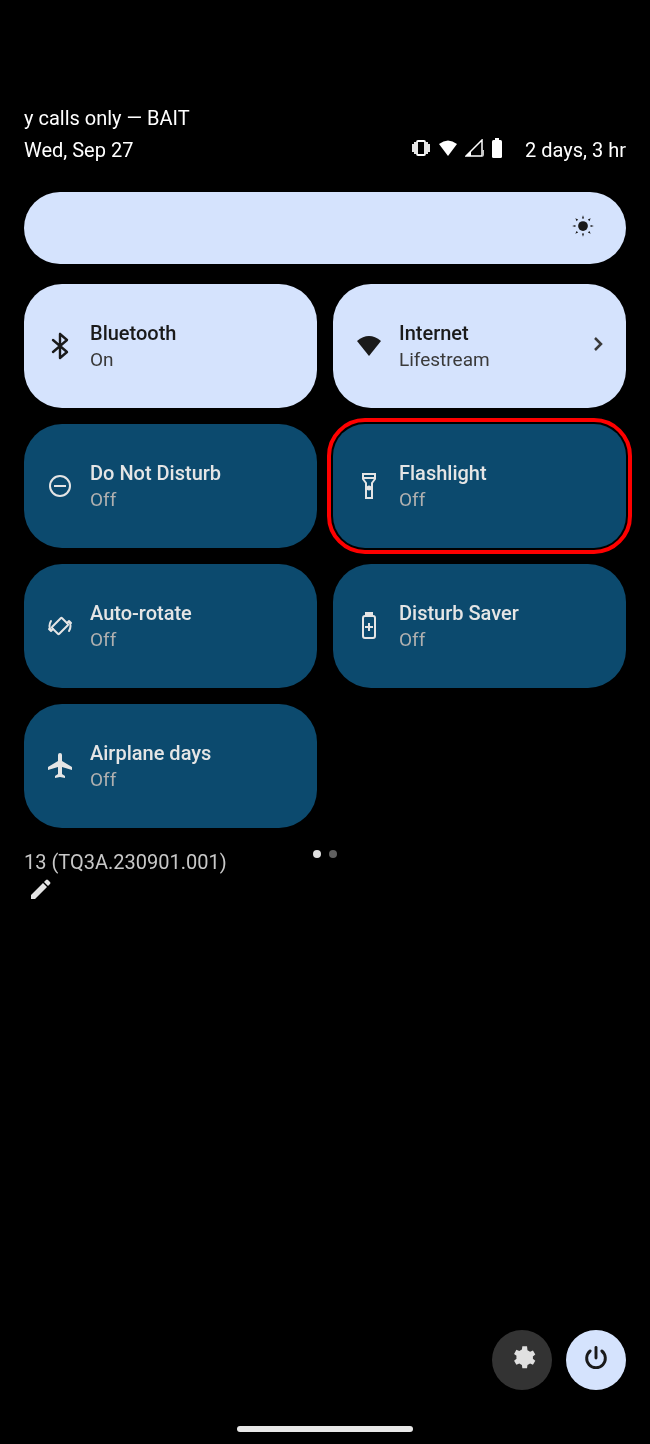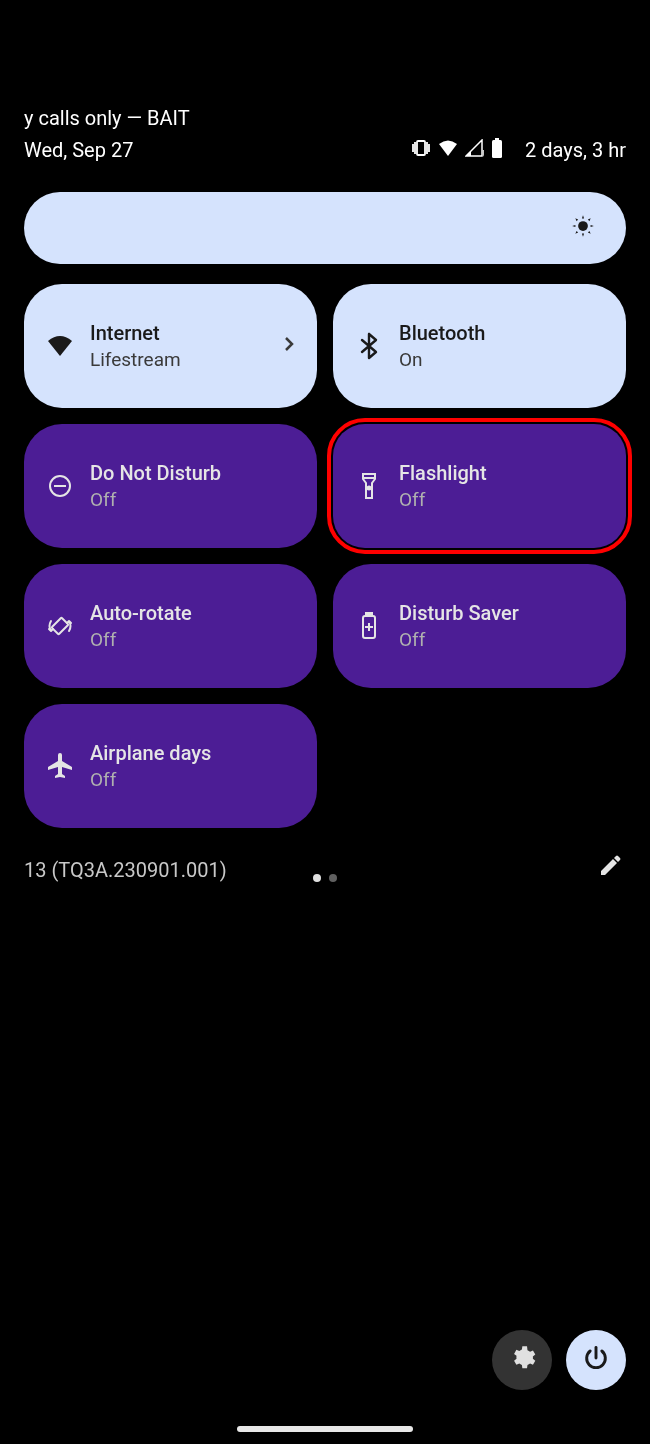--- a/index.html
+++ b/index.html
@@ -80,21 +80,21 @@
       display: flex;
       align-items: center;
       padding: 0 22px;
       gap: 16px;
       position: relative;
     }
     .tile.on {
       background: #d5e3fd;
     }
     .tile.off {
-      background: #4c1d95;
+      background: #0c4a6e;
     }
     .tile.highlighted {
       outline: 4px solid #ff0000;
       outline-offset: 2px;
       border-radius: 32px;
     }
     .tile-icon {
       width: 28px;
       height: 28px;
       display: flex;
@@ -121,22 +121,23 @@
     .tile.on .tile-status { color: #3a3a3a; }
     .tile.off .tile-status { color: #b0b0b0; }
     .tile-chevron {
       position: absolute;
       right: 22px;
       top: 50%;
       transform: translateY(-50%);
     }
     .footer-row {
       display: flex;
-      align-items: flex-end;
+      align-items: flex-start;
       padding: 22px 24px 0 24px;
+      flex-direction: column;
     }
     .build-text {
       font-size: 20px;
       color: #c8c8c8;
       flex: 1;
     }
     .page-dots {
       display: flex;
       gap: 8px;
       position: absolute;
@@ -233,45 +234,45 @@
     <svg width="26" height="26" viewBox="0 0 24 24" fill="#1a1a1a">
         <circle cx="12" cy="12" r="4.5"></circle>
         <path d="M12 2 L13 5 L11 5 Z M12 22 L13 19 L11 19 Z M2 12 L5 11 L5 13 Z M22 12 L19 11 L19 13 Z M4.9 4.9 L7.5 6.1 L6.1 7.5 Z M19.1 19.1 L16.5 17.9 L17.9 16.5 Z M4.9 19.1 L6.1 16.5 L7.5 17.9 Z M19.1 4.9 L17.9 7.5 L16.5 6.1 Z"></path>
       </svg>
   </span>
 </div>
 
 <div class="tiles-grid">
   <div class="tile on">
     <span class="tile-icon">
+      <svg width="18" height="28" viewBox="0 0 18 28" fill="none" stroke="#1a1a1a" stroke-width="2.4" stroke-linejoin="round" stroke-linecap="round">
+          <path d="M9 2 L9 26 L16 20 L2 8 M9 2 L16 8 L2 20"></path>
+        </svg>
+    </span>
+    <div class="tile-text">
+      <div class="tile-label">Bluetooth</div>
+      <div class="tile-status">On</div>
+    </div>
+  </div>
+
+  <div class="tile on">
+    <span class="tile-icon">
       <svg width="28" height="22" viewBox="0 0 28 22" fill="#1a1a1a">
           <path d="M14 21 L2 6 Q14 -4 26 6 Z"></path>
         </svg>
     </span>
     <div class="tile-text">
       <div class="tile-label">Internet</div>
       <div class="tile-status">Lifestream</div>
     </div>
     <span class="tile-chevron">
       <svg width="12" height="18" viewBox="0 0 12 18" fill="none" stroke="#3a3a3a" stroke-width="2.5">
           <path d="M3 3 L9 9 L3 15"></path>
         </svg>
     </span>
-  </div>
-
-  <div class="tile on">
-    <span class="tile-icon">
-      <svg width="18" height="28" viewBox="0 0 18 28" fill="none" stroke="#1a1a1a" stroke-width="2.4" stroke-linejoin="round" stroke-linecap="round">
-          <path d="M9 2 L9 26 L16 20 L2 8 M9 2 L16 8 L2 20"></path>
-        </svg>
-    </span>
-    <div class="tile-text">
-      <div class="tile-label">Bluetooth</div>
-      <div class="tile-status">On</div>
-    </div>
   </div>
 
   <div class="tile off">
     <span class="tile-icon">
       <svg width="26" height="26" viewBox="0 0 26 26" fill="none" stroke="#e5e5e5" stroke-width="2">
           <circle cx="13" cy="13" r="10"></circle>
           <line x1="7" y1="13" x2="19" y2="13"></line>
         </svg>
     </span>
     <div class="tile-text">

